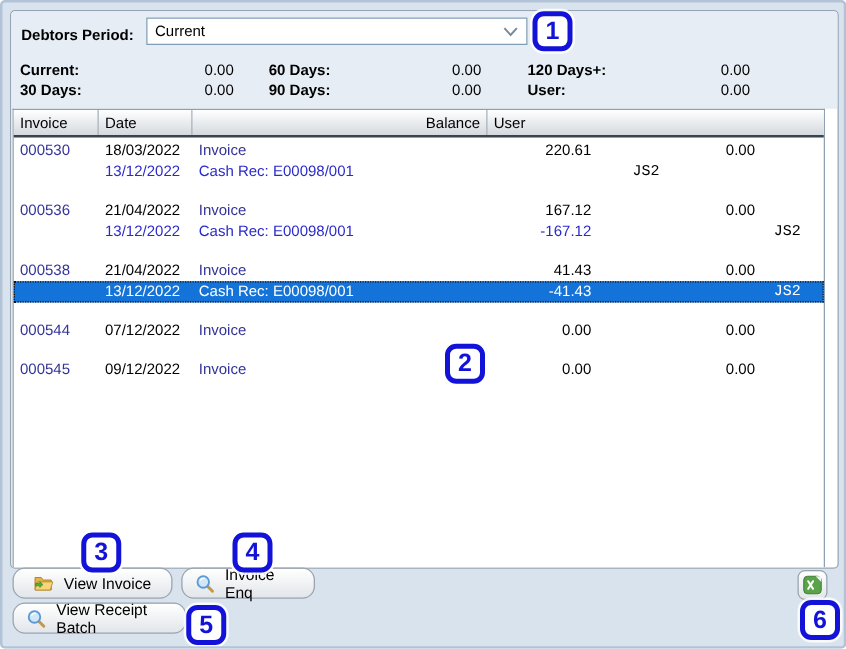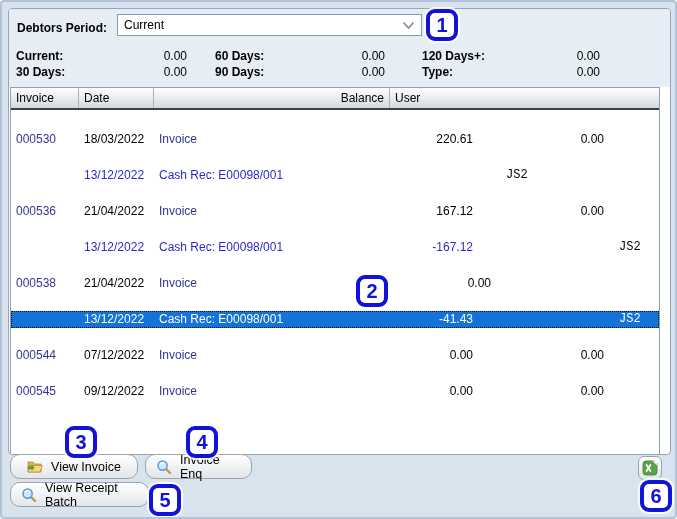--- a/index.html
+++ b/index.html
@@ -40,21 +40,21 @@
     background:linear-gradient(#ffffff, #d4d9df);
     border-bottom:2px solid #39434e;
   }
   .grid-header .hcell { padding:0 5px; border-right:1px solid #a9b1bb; overflow:hidden; white-space:nowrap; }
   .grid-header .hcell:last-child { border-right:none; }
   .hcell.right { text-align:right; }
   .grid-body { padding-top:2px; }
   .group { margin-bottom:14px; }
   .row {
     display:grid; grid-template-columns:68px 75px 236px 109px 113px 47px;
-    height:17px; line-height:16px;margin-top:19px;
+    height:17px; line-height:16px;
   }
   .cell { padding:0 0 0 5px; white-space:nowrap; overflow:hidden; }
   .c-amount { text-align:right; padding:0 26px 0 0; }
   .c-balance { text-align:right; padding:0 8px 0 0; }
   .c-user { padding-left:7px;font-family:Liberation Mono, monospace; }
   .row.invoice .c-invoice, .row.invoice .c-type { color:#333399; }
   .row.receipt .c-date, .row.receipt .c-type, .row.receipt .c-amount { color:#2a2acc; }
   .row.selected { background:#1373d8; outline:1px dotted #111; outline-offset:-1px; }
   .row.selected .cell { color:#ffffff !important; }
 
@@ -103,21 +103,21 @@
       <span class="sum val" style="left:110px;top:40px;width:68px">0.00</span>
       <span class="sum lbl" style="left:206px;top:40px">60 Days:</span>
       <span class="sum val" style="left:300px;top:40px;width:76px">0.00</span>
       <span class="sum lbl" style="left:413px;top:40px">120 Days+:</span>
       <span class="sum val" style="left:510px;top:40px;width:81px">0.00</span>
 
       <span class="sum lbl" style="left:7px;top:56px">30 Days:</span>
       <span class="sum val" style="left:110px;top:56px;width:68px">0.00</span>
       <span class="sum lbl" style="left:206px;top:56px">90 Days:</span>
       <span class="sum val" style="left:300px;top:56px;width:76px">0.00</span>
-      <span class="sum lbl" style="left:413px;top:56px">Type:</span>
+      <span class="sum lbl" style="left:413px;top:56px">User:</span>
       <span class="sum val" style="left:510px;top:56px;width:81px">0.00</span>
     </div>
 
     <div class="grid">
       <div class="grid-header">
         <div class="hcell">Invoice</div>
         <div class="hcell">Date</div>
         <div class="hcell right">Balance</div>
         <div class="hcell">User</div>
       </div>
@@ -155,20 +155,21 @@
               <span class="cell c-amount">-167.12</span>
               <span class="cell c-balance"></span>
               <span class="cell c-user">JS2</span>
             </div>
           </div>
           <div class="group">
             <div class="row invoice">
               <span class="cell c-invoice">000538</span>
               <span class="cell c-date">21/04/2022</span>
               <span class="cell c-type">Invoice</span>
+              <span class="cell c-amount">41.43</span>
               <span class="cell c-balance">0.00</span>
               <span class="cell c-user"></span>
             </div>
             <div class="row receipt selected">
               <span class="cell c-invoice"></span>
               <span class="cell c-date">13/12/2022</span>
               <span class="cell c-type">Cash Rec: E00098/001</span>
               <span class="cell c-amount">-41.43</span>
               <span class="cell c-balance"></span>
               <span class="cell c-user">JS2</span>

